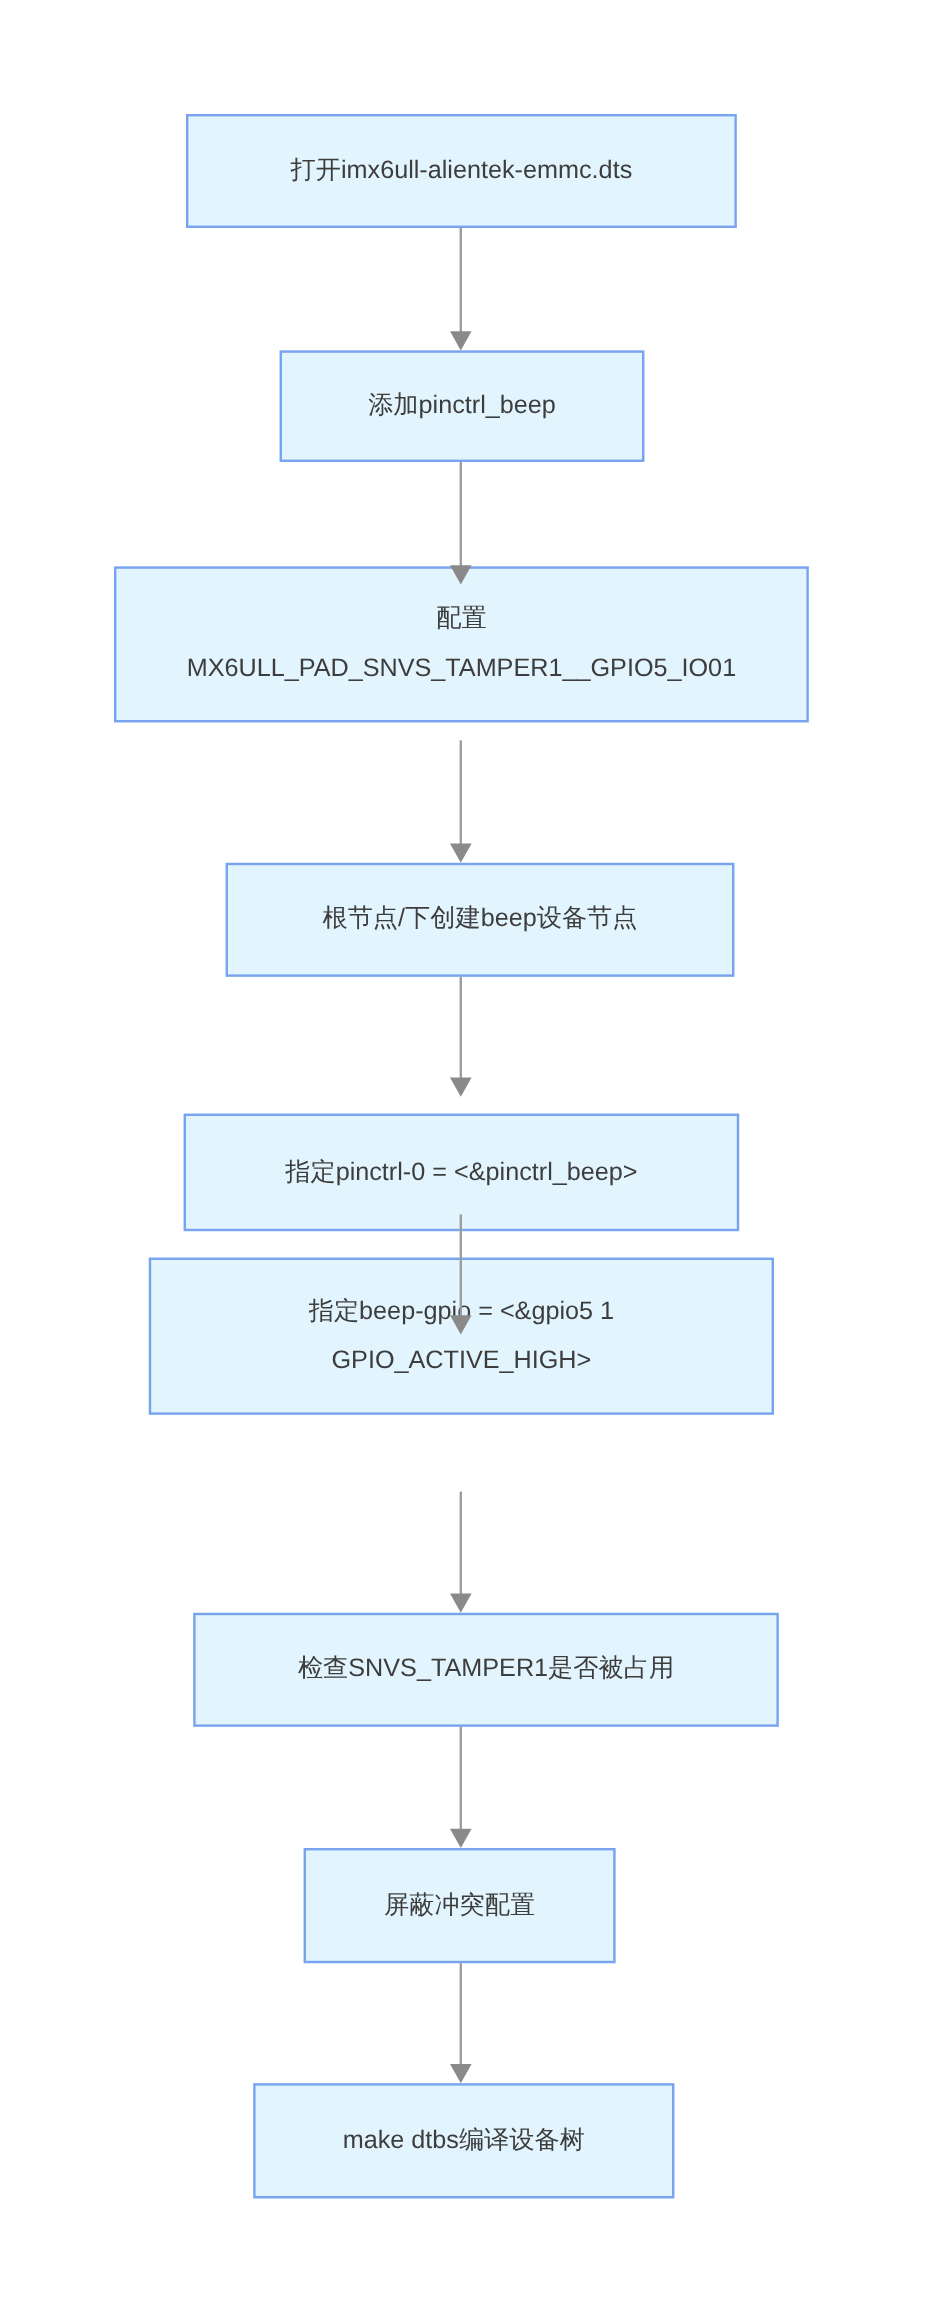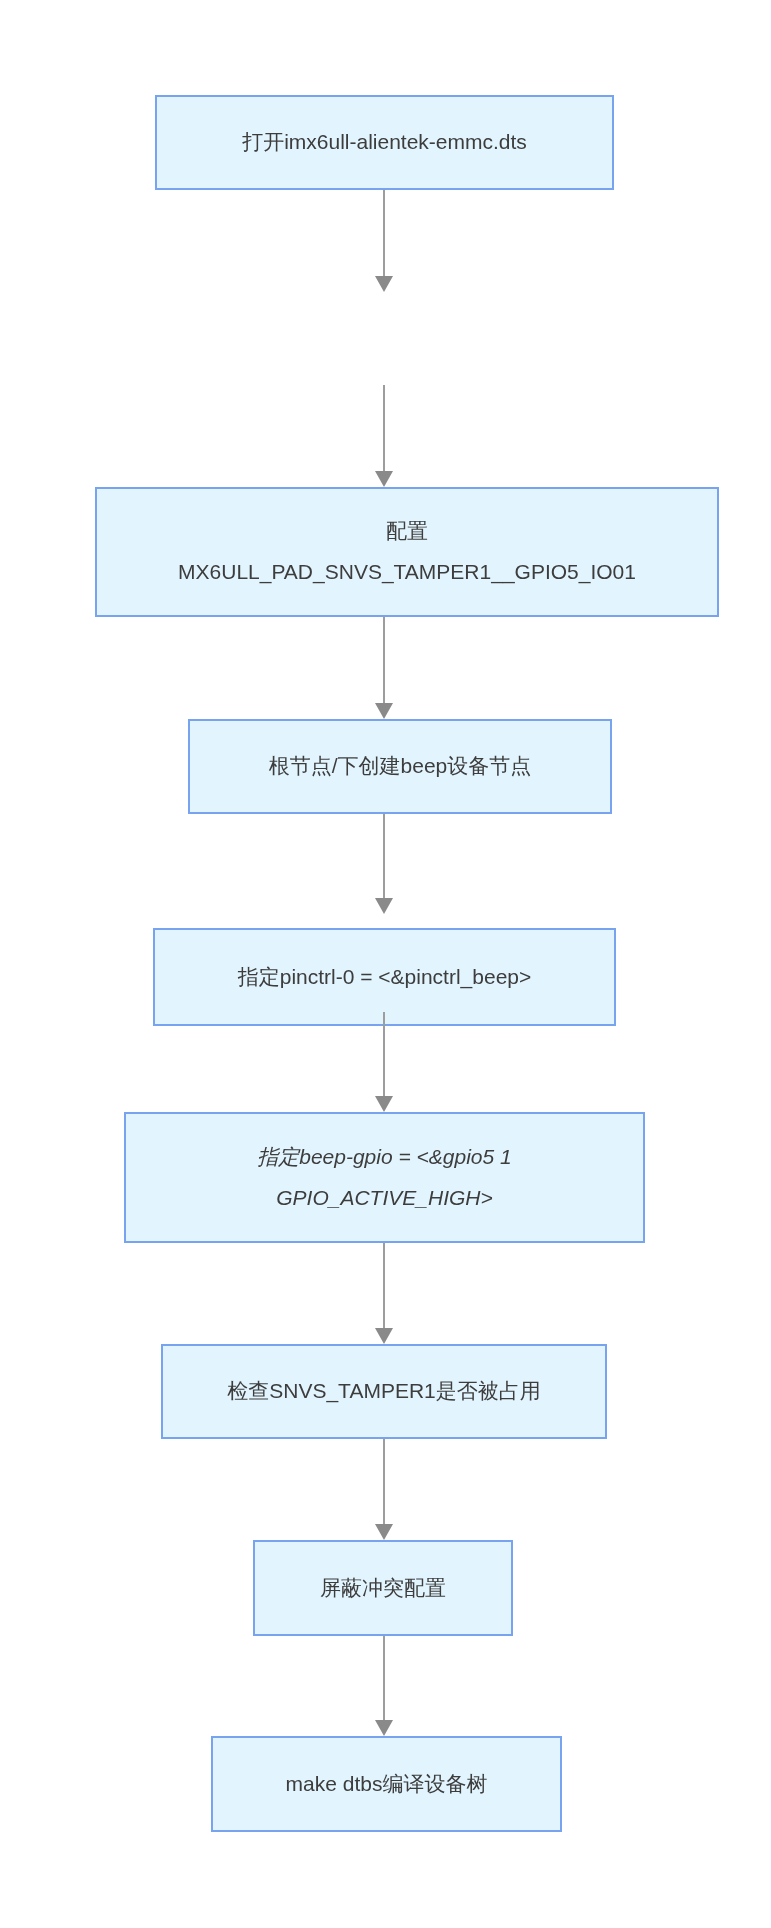--- a/index.html
+++ b/index.html
@@ -48,32 +48,33 @@
     border-top: 16px solid var(--arrowhead-color, #8a8a8a);
   }
 </style>
 </head>
 <body>
 
 <div id="canvas">
 
   <div class="flow-node" style="left:155px; top:95px; width:459px; height:95px;">打开imx6ull-alientek-emmc.dts</div>
 
+  <div class="flow-node" style="left:233px; top:292px; width:304px; height:93px;">添加pinctrl_beep</div>
 
-  <div class="flow-node" style="left:95px; top:487px; width:624px; height:130px;">配置
+  <div class="flow-node" style="left:95px; top:472px; width:579px; height:130px;">配置
 MX6ULL_PAD_SNVS_TAMPER1__GPIO5_IO01</div>
 
   <div class="flow-node" style="left:188px; top:719px; width:424px; height:95px;">根节点/下创建beep设备节点</div>
 
   <div class="flow-node" style="left:153px; top:928px; width:463px; height:98px;">指定pinctrl-0 = &lt;&amp;pinctrl_beep&gt;</div>
 
-  <div class="flow-node" style="left:124px; top:1112px; width:521px; height:131px;font-style:italic;">指定beep-gpio = &lt;&amp;gpio5 1
+  <div class="flow-node" style="left:124px; top:1048px; width:521px; height:131px;">指定beep-gpio = &lt;&amp;gpio5 1
 GPIO_ACTIVE_HIGH&gt;</div>
 
-  <div class="flow-node" style="left:161px; top:1344px; width:446px; height:95px;">检查SNVS_TAMPER1是否被占用</div>
+  <div class="flow-node" style="left:161px; top:1344px; width:488px; height:95px;">检查SNVS_TAMPER1是否被占用</div>
 
   <div class="flow-node" style="left:253px; top:1540px; width:260px; height:96px;">屏蔽冲突配置</div>
 
   <div class="flow-node" style="left:211px; top:1736px; width:351px; height:96px;">make dtbs编译设备树</div>
 
   <div class="arrow" style="left:374px; top:190px; height:102px;">
     <span class="shaft" style="height:87px;"></span>
     <span class="head"></span>
   </div>
 

